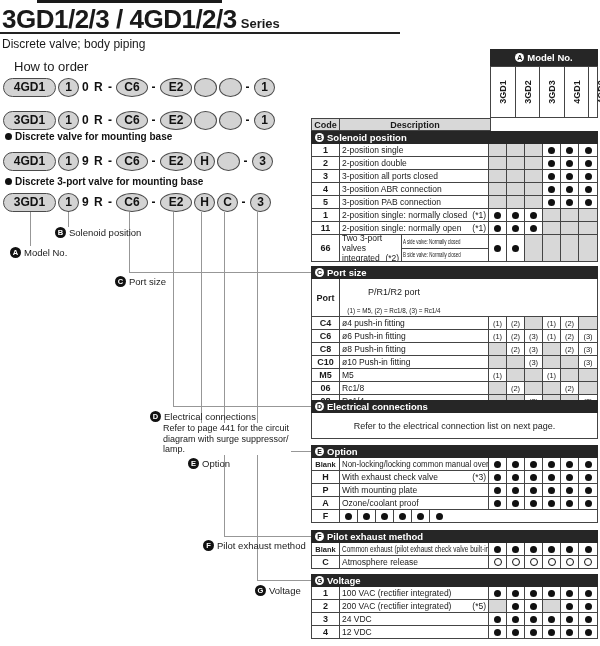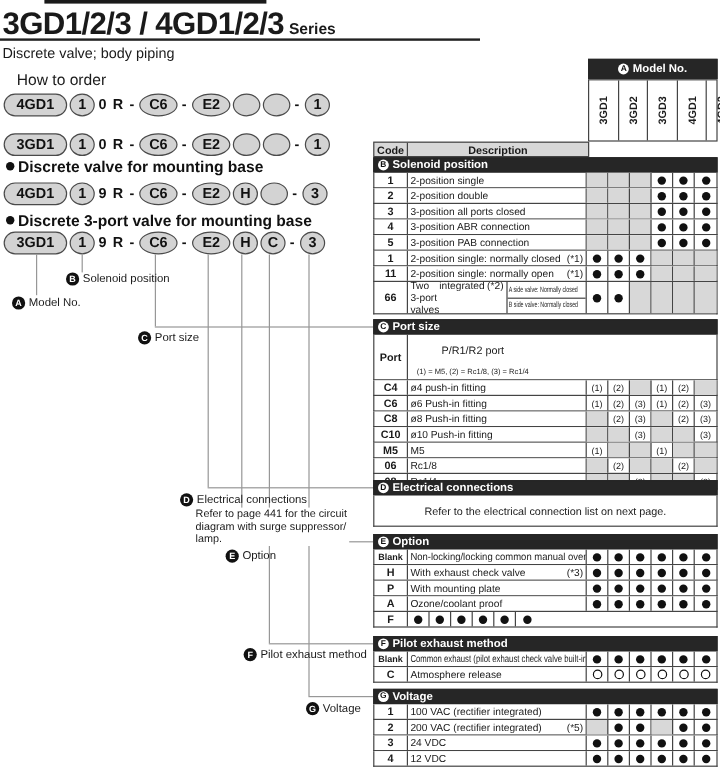--- a/index.html
+++ b/index.html
@@ -19,21 +19,21 @@
   
   .order-row{position:absolute;left:3px;display:flex;align-items:center;height:20px;}
   .seg{display:flex;align-items:center;justify-content:center;box-sizing:border-box;
        height:19px;background:#d3d3d3;border:1.5px solid #4a4a4a;font-weight:bold;
        font-size:12px;margin-right:2px;color:#111;flex:0 0 auto;}
   .seg-pill{width:53px;border-radius:10px;}
   .seg-circ{width:21px;border-radius:50%;}
   .seg-ell{width:32px;border-radius:50% / 50%;}
   .seg-empty{width:23px;border-radius:50%;}
   .seg-txt{background:none;border:none;letter-spacing:1px;padding:0 1px;min-width:8px;}
-  .bullet-line{display:flex;align-items:center;font-size:13px;font-weight:bold;color:#111;text-align:right;}
+  .bullet-line{display:flex;align-items:center;font-size:10px;font-weight:bold;color:#111;text-align:right;}
   .bmark{width:7px;height:7px;background:#111;border-radius:50%;margin-right:3px;display:inline-block;}
 
   
   .vline,.hline{position:absolute;background:#979797;}
   .vline{width:1px;} .hline{height:1px;}
   #ln-a{left:30px;top:212px;height:34px;}
   #ln-b{left:68px;top:212px;height:15px;}
   #ln-c{left:129px;top:212px;height:60px;}
   #ln-d{left:173px;top:212px;height:194px;}
   #ln-e{left:201px;top:212px;height:239px;}
@@ -92,21 +92,21 @@
 
   #sec-solenoid{top:131px;} #sec-port{top:266px;} #sec-electrical{top:400px;}
   #sec-option{top:445px;} #sec-pilot{top:530px;} #sec-voltage{top:574px;}
 
   
   .pr-col{flex:0 0 108px;flex-direction:column;padding:0;align-items:stretch;}
   .pr-top{flex:1;display:flex;align-items:center;justify-content:center;font-size:9px;}
   .pr-sub{flex:0 0 11px;display:flex;align-items:center;justify-content:center;
           font-size:6.3px;white-space:nowrap;}
   
-  .t3l{flex:1;display:flex;justify-content:center;padding:0 2px;font-size:8.5px;}
+  .t3l{flex:1;display:flex;flex-direction:column;justify-content:center;padding:0 2px;font-size:8.5px;}
   .t3l .l2{display:flex;}
   .t3l .l2 .note{margin-left:auto;}
   .t3r{flex:0 0 64px;border-left:1px solid #444;display:flex;flex-direction:column;height:100%;}
   .t3r > div{flex:1;display:flex;align-items:center;padding-left:1px;font-size:6.5px;white-space:nowrap;overflow:hidden;}
   .t3r > div:first-child{border-bottom:1px solid #444;}
   .d-content{flex:1;justify-content:center;font-size:9px;}
 </style>
 </head>
 <body>
 

